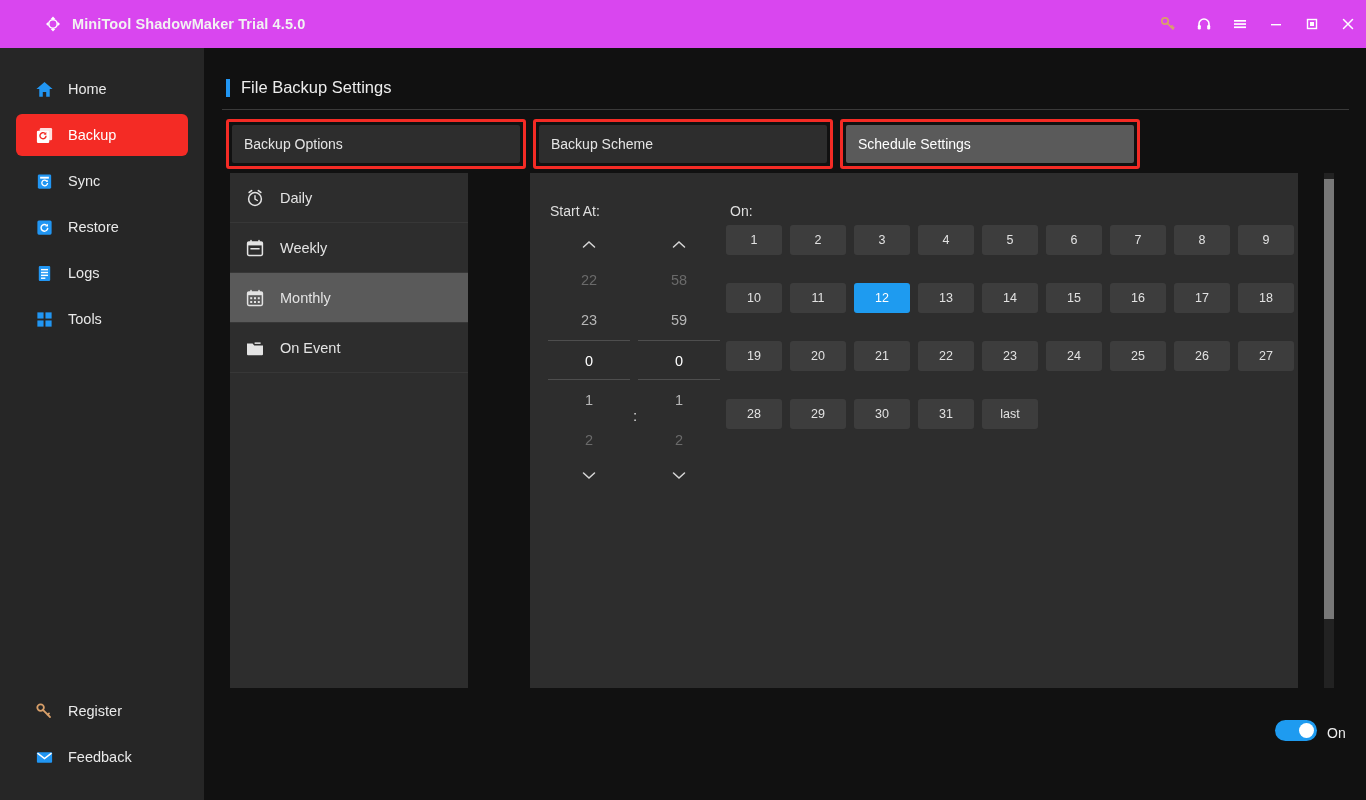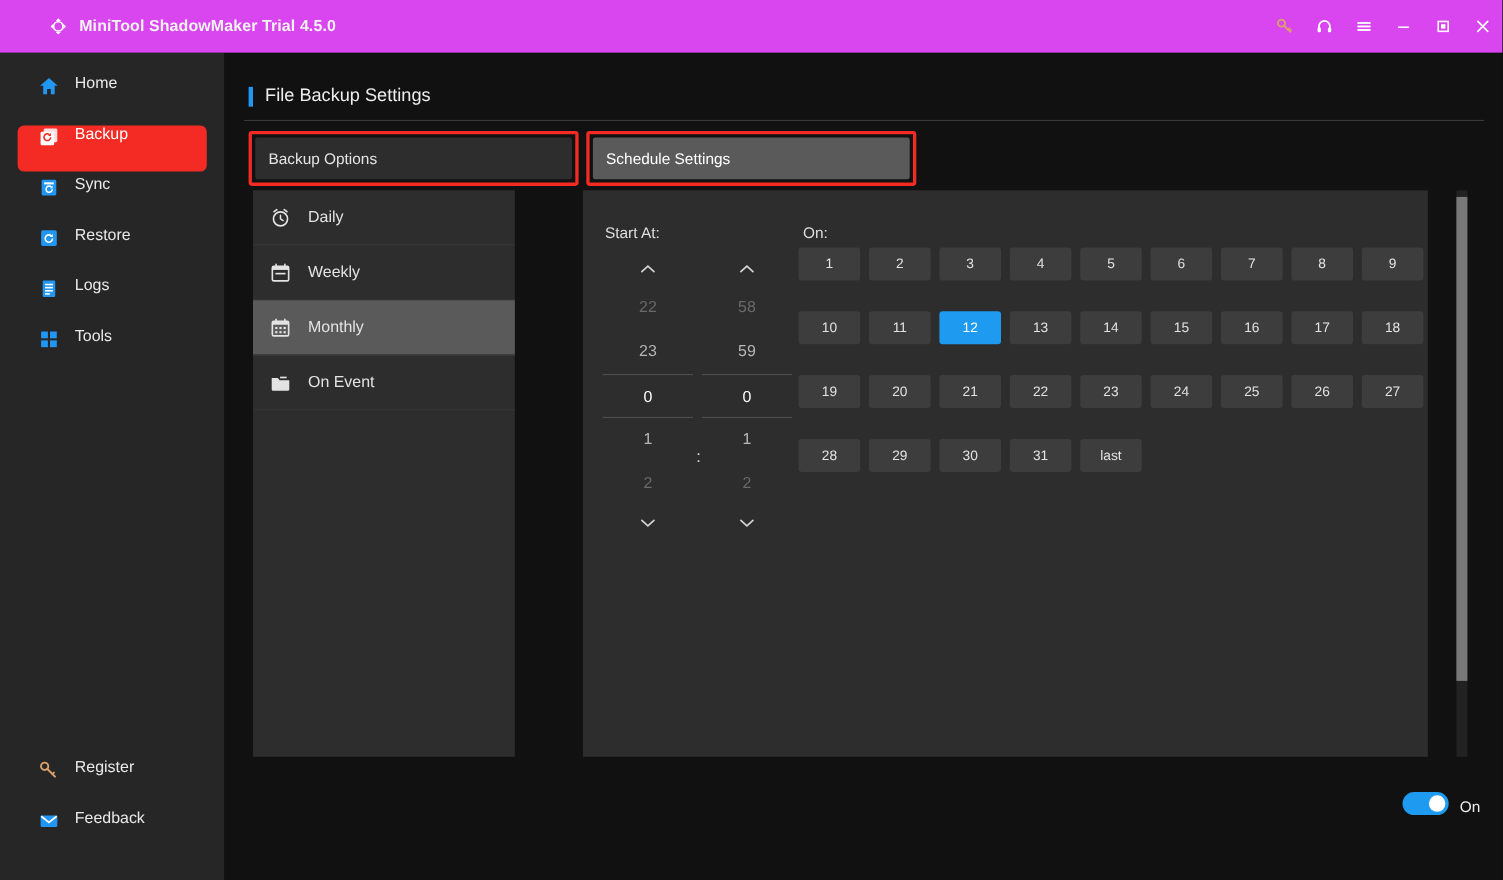--- a/index.html
+++ b/index.html
@@ -42,21 +42,21 @@
 
   
   .sidebar {
     position: absolute; top: 48px; left: 0;
     width: 204px; height: 752px;
     background: #262626;
   }
   .nav-list { padding-top: 16px; }
   .nav-item {
     position: relative;
-    display: flex; 
+    display: flex; align-items: center;
     height: 42px; margin: 4px 16px;
     border-radius: 6px;
     padding-left: 18px;
     gap: 14px;
     cursor: pointer;
   }
   .nav-item.active { background: #f42b25; }
   .nav-icon { width: 20px; height: 20px; display: flex; align-items: center; justify-content: center; }
   .nav-icon svg { display: block; }
   .nav-label { font-size: 14.5px; color: #e9e9e9; }
@@ -382,20 +382,24 @@
       <span class="head-bar"></span>
       <span class="page-title">File Backup Settings</span>
     </div>
     <div class="head-rule"></div>
 
     <div class="tabs">
       <div class="tab">
         <span>Backup Options</span>
         <span class="tab-anno"></span>
       </div>
+      <div class="tab">
+        <span>Backup Scheme</span>
+        <span class="tab-anno"></span>
+      </div>
       <div class="tab active">
         <span>Schedule Settings</span>
         <span class="tab-anno"></span>
       </div>
     </div>
 
     <div class="panel-left">
       <div class="sched-item">
         <span class="sched-icon">
           <svg width="20" height="20" viewBox="0 0 20 20">

